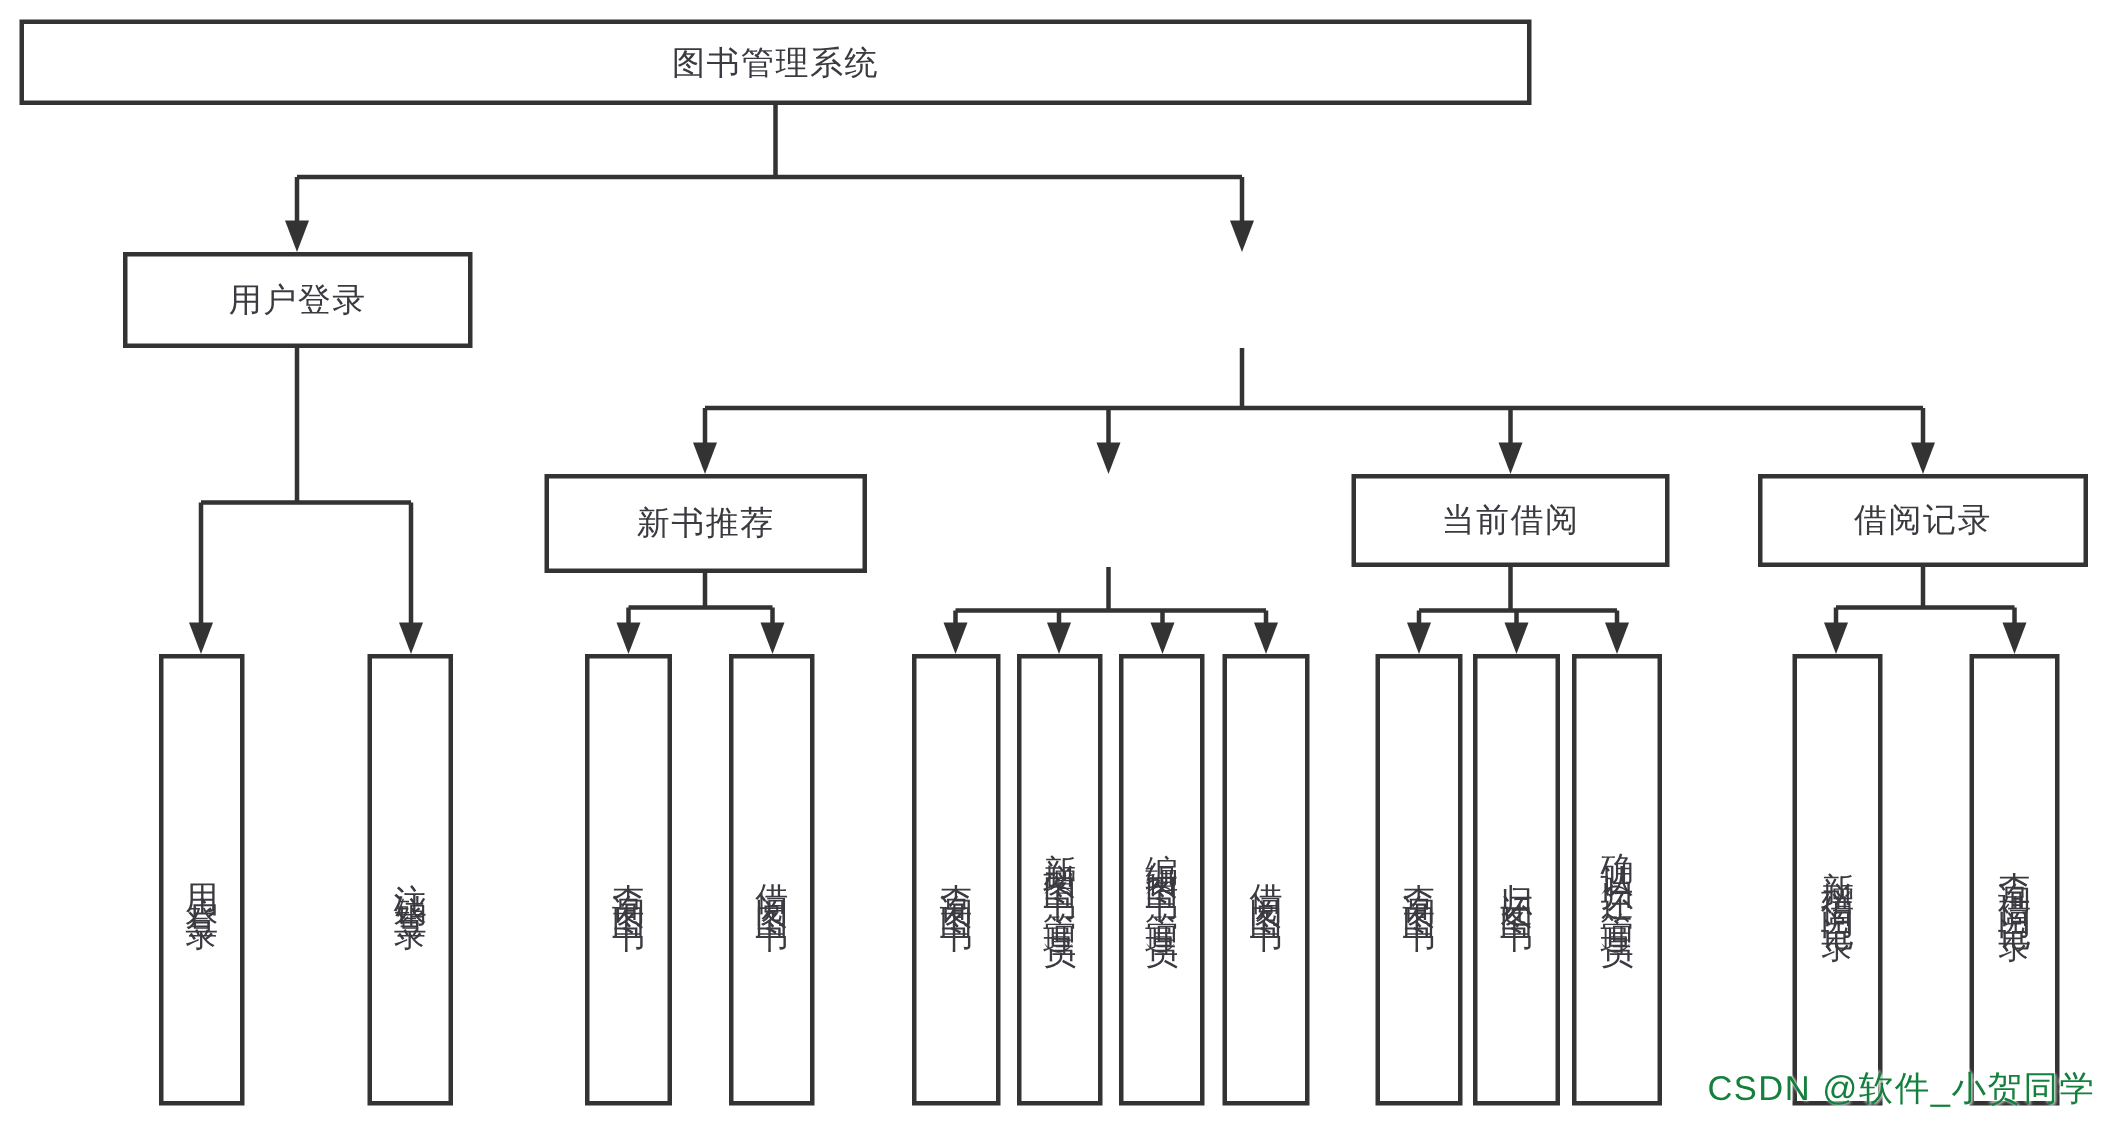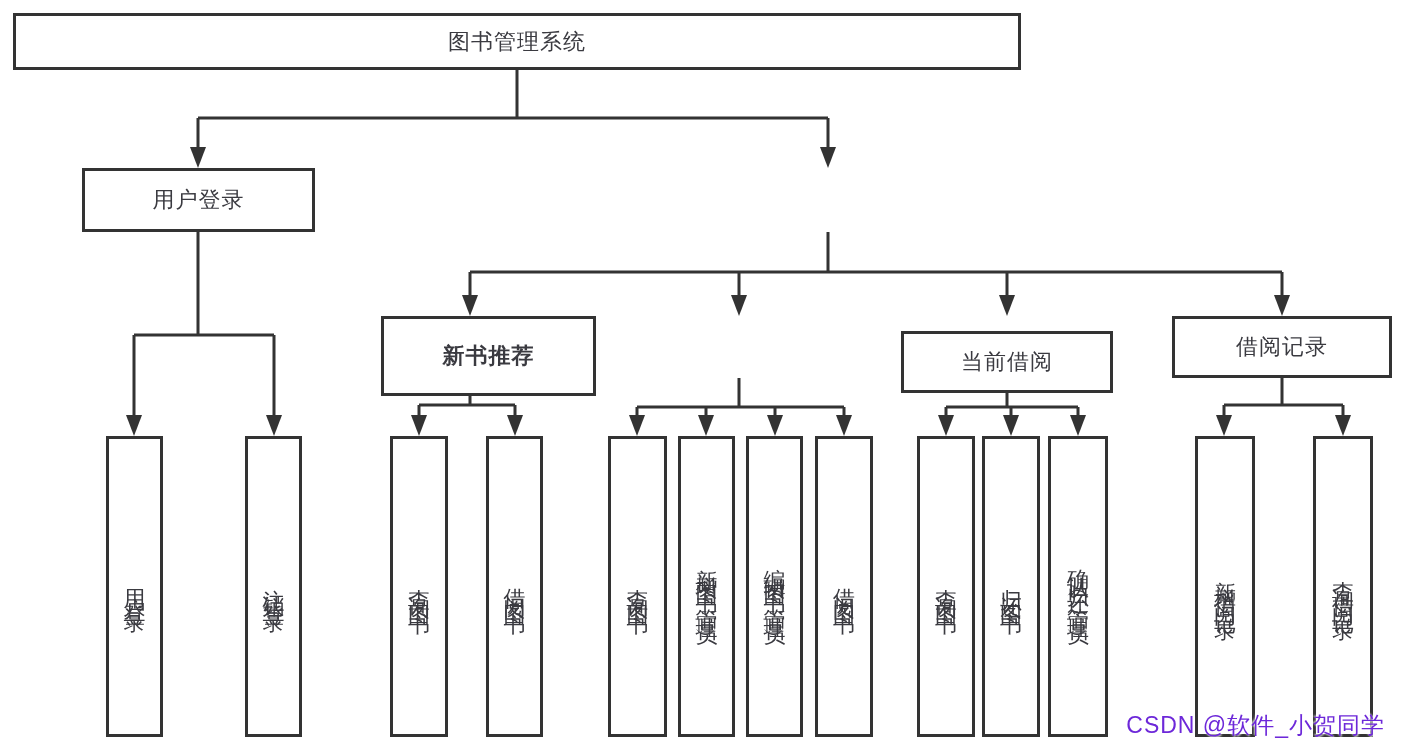--- a/index.html
+++ b/index.html
@@ -29,24 +29,24 @@
     writing-mode: vertical-rl;
     text-orientation: mixed;
     font-size: 22px;
     line-height: 1;
     letter-spacing: 8px;
     color: #3a3a40;
     white-space: nowrap;
   }
   #watermark {
     position: absolute;
-    right: 20px;
+    right: 8px;
     bottom: 6px;
     font-size: 23px;
-    color: #6d28d9;
+    color: #15803d;
     letter-spacing: 1px;
     z-index: 3;
     text-shadow: 1px 1px 2px rgba(255,255,255,0.9), -1px -1px 2px rgba(255,255,255,0.9);
   }
 </style>
 </head>
 <body>
 
 <div id="canvas">
 
@@ -96,24 +96,24 @@
   </svg>
 
   <div class="node" style="left:13px; top:13px; width:1008px; height:57px;">
     <span>图书管理系统</span>
   </div>
 
   <div class="node" style="left:82px; top:168px; width:233px; height:64px;">
     <span>用户登录</span>
   </div>
 
-  <div class="node" style="left:381px; top:316px; width:215px; height:80px;font-weight:bold;">
+  <div class="node" style="left:363px; top:316px; width:215px; height:66px;">
     <span>新书推荐</span>
   </div>
-  <div class="node" style="left:901px; top:316px; width:212px; height:62px;margin-top:15px;">
+  <div class="node" style="left:901px; top:316px; width:212px; height:62px;">
     <span>当前借阅</span>
   </div>
   <div class="node" style="left:1172px; top:316px; width:220px; height:62px;">
     <span>借阅记录</span>
   </div>
 
   <div class="node leaf" style="left:106px; top:436px; width:57px; height:301px;">
     <span>用户登录</span>
   </div>
   <div class="node leaf" style="left:245px; top:436px; width:57px; height:301px;">

